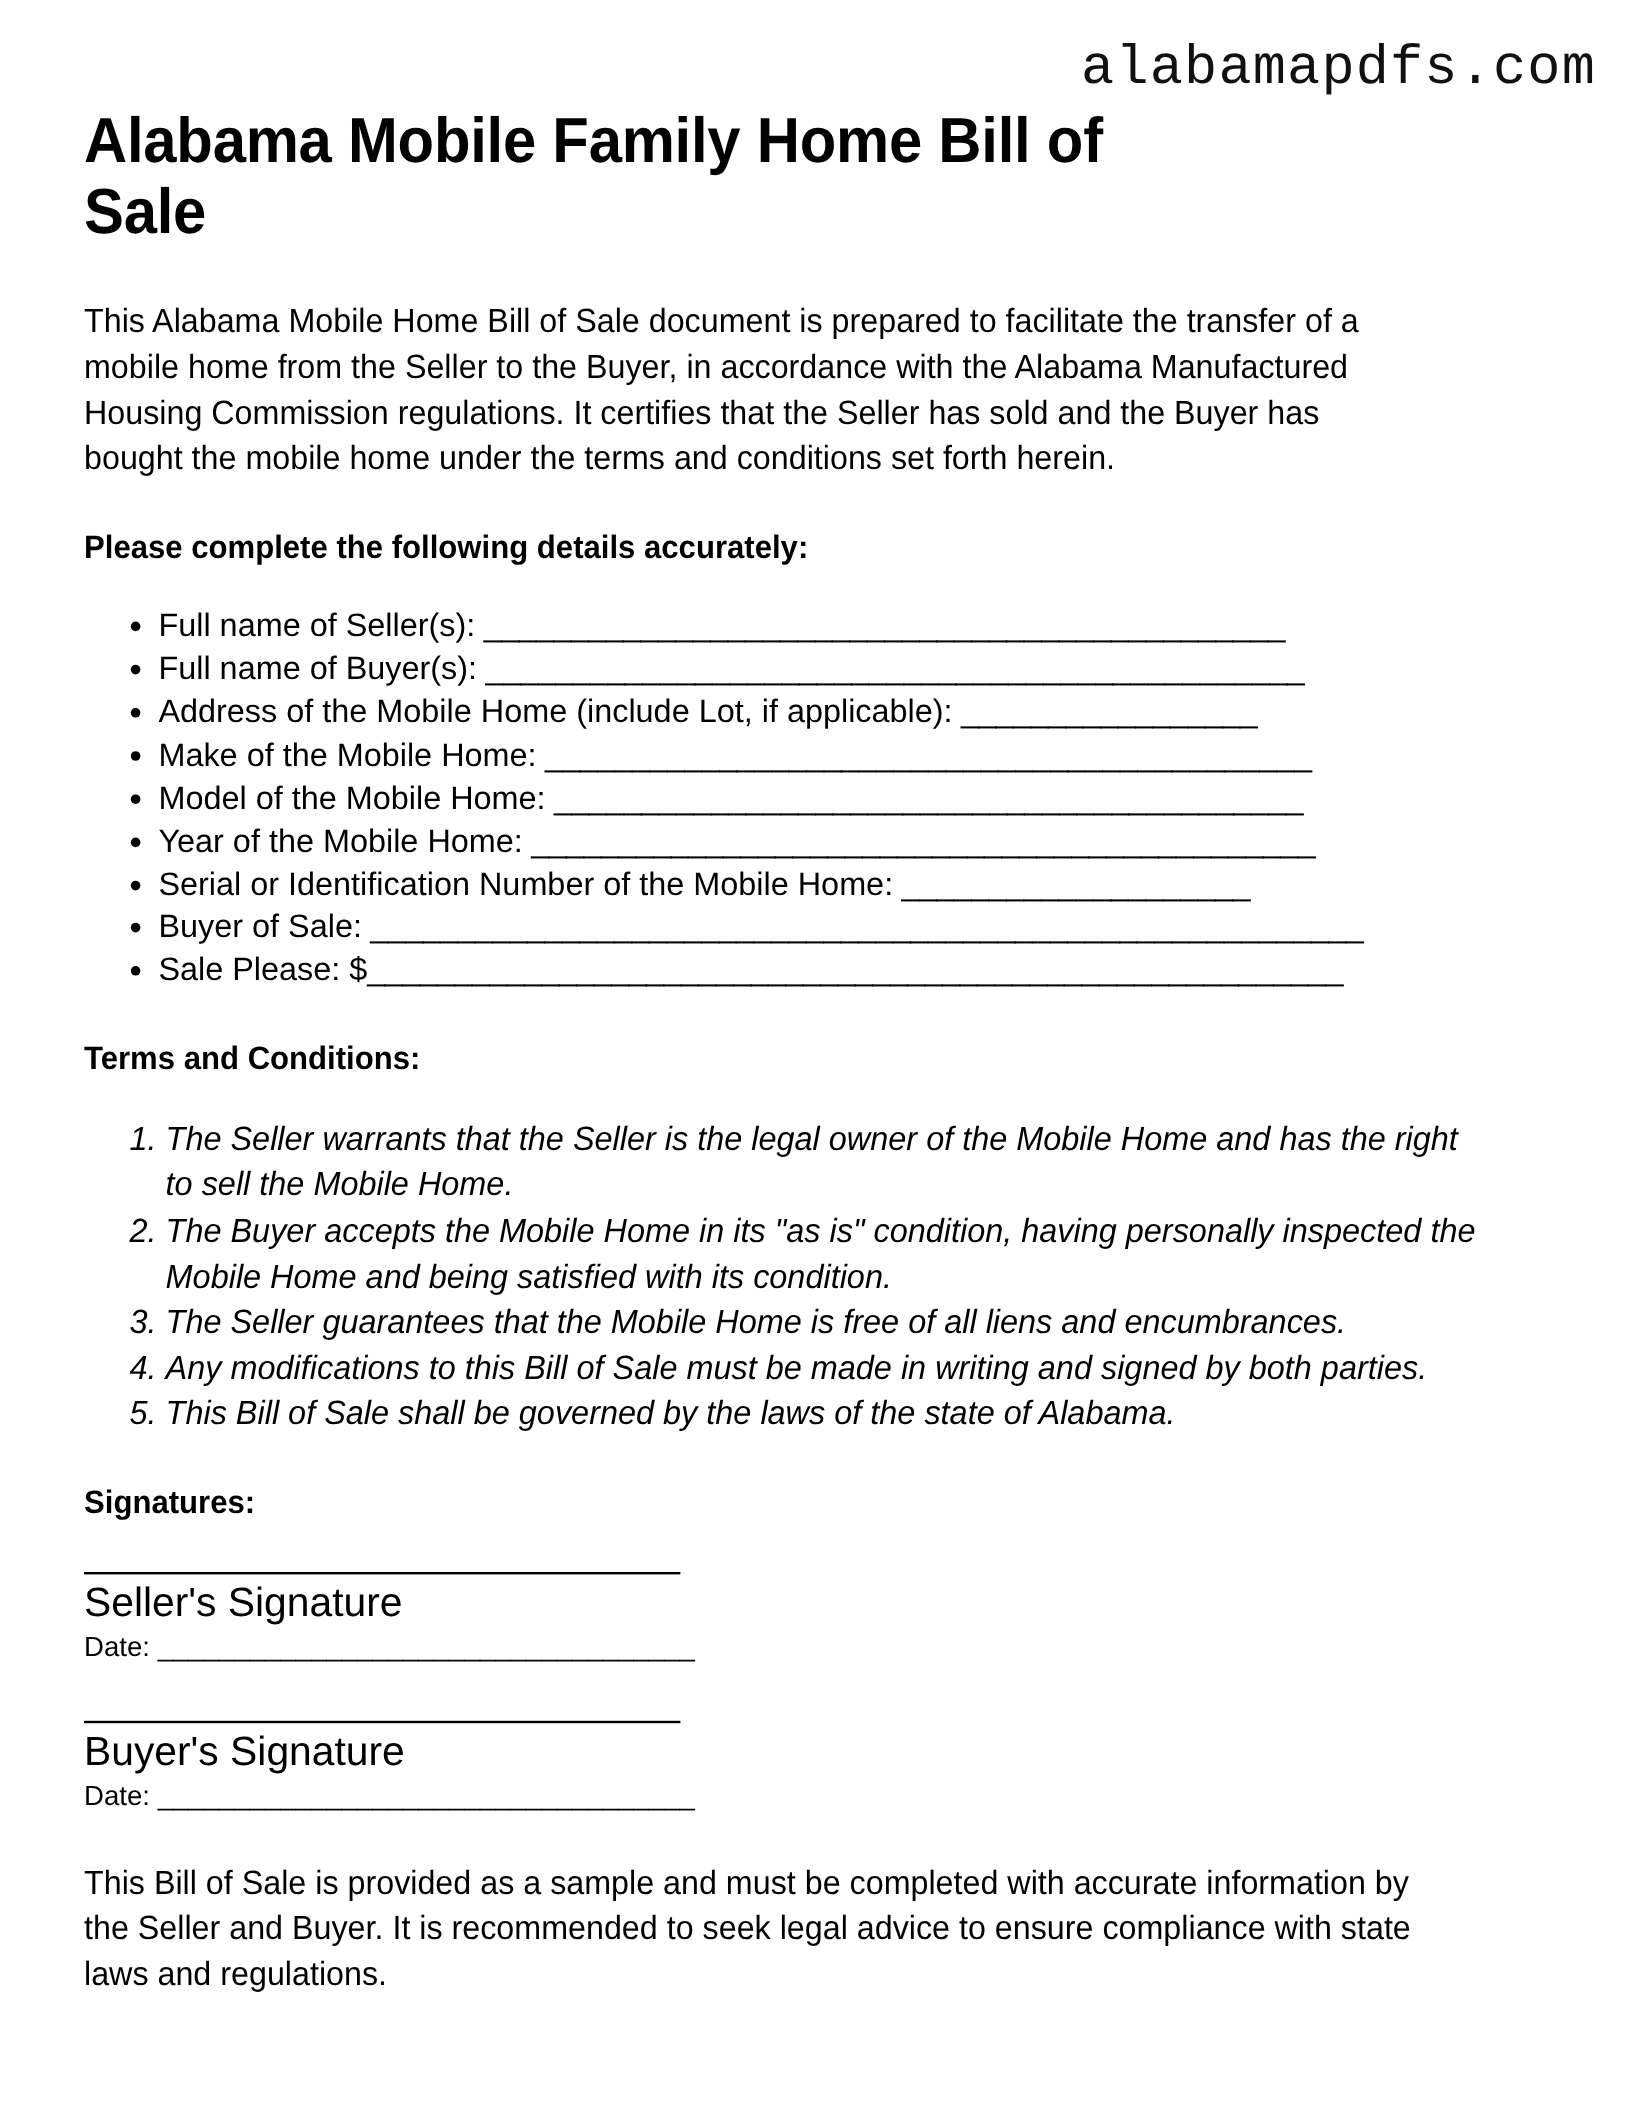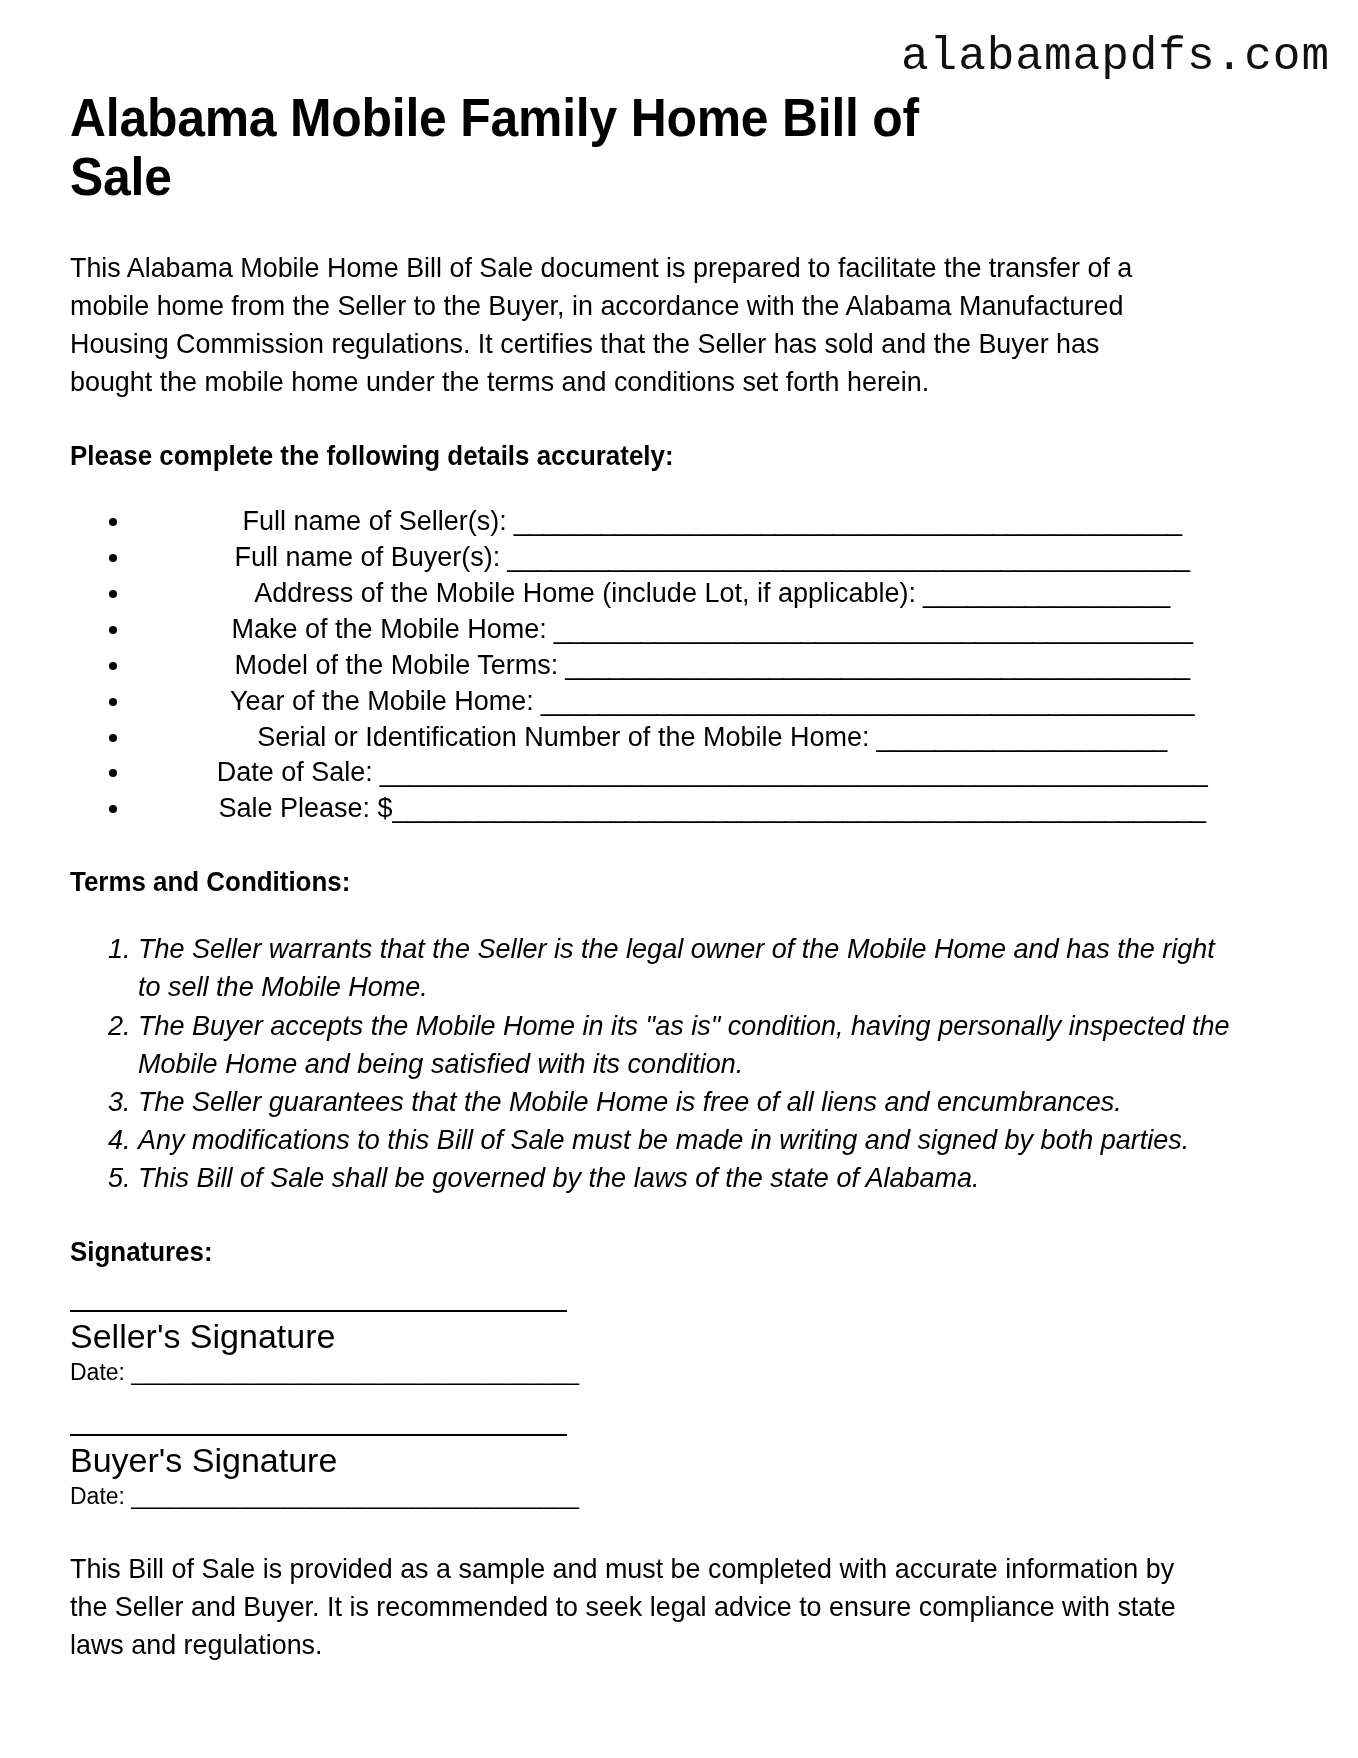--- a/index.html
+++ b/index.html
@@ -68,21 +68,20 @@
     line-height: 1.3;
     transform: scaleX(0.96);
     transform-origin: left top;
   }
   .gap-lg { height: 38px; }
   .gap-md { height: 30px; }
   ul.fields {
     margin: 0;
     padding-left: 62px;
     list-style: disc;
-    text-align: center;
   }
   ul.fields li {
     font-size: 27px;
     line-height: 1.33;
     margin: 0;
     padding: 0;
     white-space: nowrap;
   }
   ul.fields li .lbl { }
   ul.fields li .blank {
@@ -136,24 +135,24 @@
 
     <h2 class="section-head">Please complete the following details accurately:</h2>
 
     <div class="gap-md"></div>
 
     <ul class="fields" id="fields-list">
         <li><span class="lbl">Full name of Seller(s):</span><span class="blank"> ______________________________________________</span></li>
         <li><span class="lbl">Full name of Buyer(s):</span><span class="blank"> _______________________________________________</span></li>
         <li><span class="lbl">Address of the Mobile Home (include Lot, if applicable):</span><span class="blank"> _________________</span></li>
         <li><span class="lbl">Make of the Mobile Home:</span><span class="blank"> ____________________________________________</span></li>
-        <li><span class="lbl">Model of the Mobile Terms:</span><span class="blank"> ___________________________________________</span></li>
+        <li><span class="lbl">Model of the Mobile Home:</span><span class="blank"> ___________________________________________</span></li>
         <li><span class="lbl">Year of the Mobile Home:</span><span class="blank"> _____________________________________________</span></li>
         <li><span class="lbl">Serial or Identification Number of the Mobile Home:</span><span class="blank"> ____________________</span></li>
-        <li><span class="lbl">Date of Sale:</span><span class="blank"> _________________________________________________________</span></li>
+        <li><span class="lbl">Buyer of Sale:</span><span class="blank"> _________________________________________________________</span></li>
         <li><span class="lbl">Sale Please: $</span><span class="blank">________________________________________________________</span></li>
       </ul>
 
     <div class="gap-lg"></div>
 
     <h2 class="section-head">Terms and Conditions:</h2>
 
     <div class="gap-md"></div>
 
     <ol class="terms" id="terms-list">

